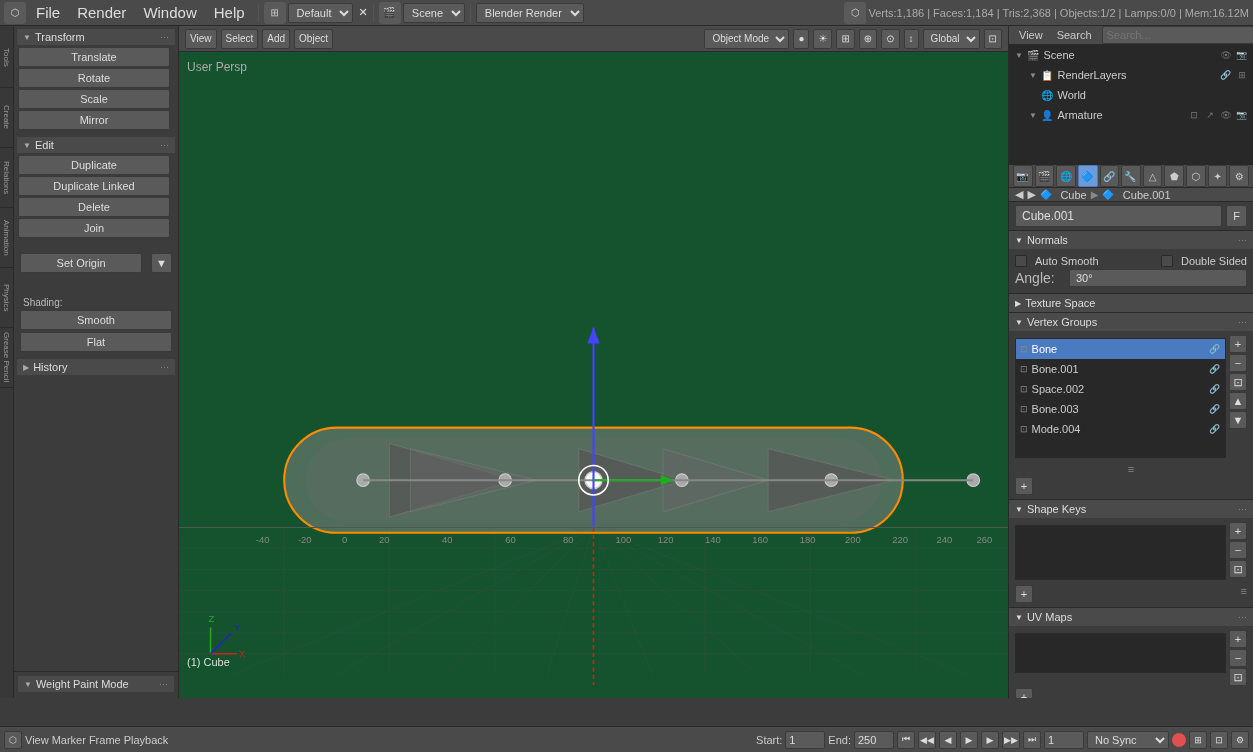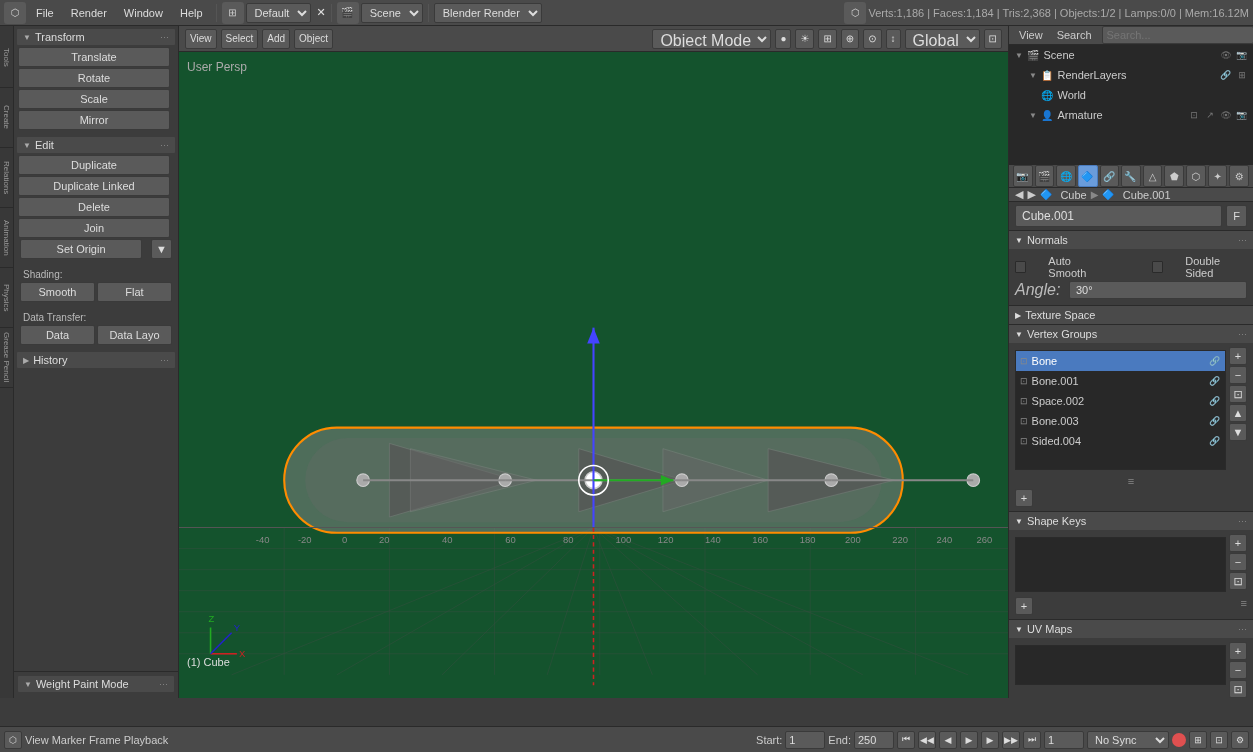--- a/index.html
+++ b/index.html
@@ -31,21 +31,21 @@
       border-radius: 3px;
       display: flex; align-items: center; justify-content: center;
       font-size: 10px; color: #ccc;
     }
     .header-menu {
       display: flex; align-items: center; gap: 1px;
     }
     .header-menu-item {
       padding: 2px 8px;
       color: #ddd;
-      font-size: 11px;
+      font-size: 15px;
       cursor: pointer;
       border-radius: 2px;
     }
     .header-separator { width: 1px; height: 18px; background: #555; margin: 0 3px; }
     .header-select {
       background: #5a5a5a;
       border: 1px solid #3a3a3a;
       color: #ddd;
       font-size: 11px;
       padding: 1px 4px;
@@ -128,20 +128,21 @@
       cursor: pointer;
       border-radius: 2px;
       text-align: center;
       display: block;
       width: calc(100% - 6px);
     }
     .tool-btn-row {
       display: flex;
       gap: 2px;
       margin: 1px 3px;
+      flex-direction: column;
     }
     .tool-btn-half {
       flex: 1;
       background: #5a5a5a;
       border: 1px solid #3a3a3a;
       color: #ddd;
       font-size: 11px;
       padding: 3px 4px;
       cursor: pointer;
       border-radius: 2px;
@@ -151,21 +152,21 @@
     .label-text {
       font-size: 10px;
       color: #bbb;
       padding: 3px 6px 1px;
       display: block;
     }
 
     .set-origin-row {
       display: flex;
       align-items: center;
-      margin: 1px 3px;
+      margin: 15px 3px;
       gap: 9px;
     }
     .set-origin-btn {
       flex: 1;
       background: #5a5a5a;
       border: 1px solid #3a3a3a;
       color: #ddd;
       font-size: 11px;
       padding: 3px 4px;
       cursor: pointer;
@@ -351,38 +352,38 @@
     .props-section-header .triangle { margin-right: 4px; font-size: 8px; }
     .props-section-header .dots { margin-left: auto; font-size: 9px; color: #888; }
     .props-section-content {
       padding: 4px 6px;
       background: #3c3c3c;
     }
 
     .checkbox-row {
       display: flex;
       align-items: center;
-      gap: 22px;
+      gap: 8px;
       margin: 2px 0;
     }
     .cb-box {
       width: 12px; height: 12px;
       background: #4a4a4a;
       border: 1px solid #2a2a2a;
       border-radius: 1px;
     }
     .cb-label { font-size: 11px; color: #ccc; }
 
     .field-row {
       display: flex;
       align-items: center;
       gap: 4px;
       margin: 2px 0;
     }
-    .field-label { font-size: 16px; color: #bbb; width: 50px; font-style: italic; }
+    .field-label { font-size: 14px; color: #bbb; width: 50px; }
     .field-input {
       flex: 1;
       background: #5a5a5a;
       border: 1px solid #3a3a3a;
       color: #ddd;
       font-size: 11px;
       padding: 1px 4px;
       height: 18px;
       border-radius: 2px;
     }
@@ -440,21 +441,21 @@
       padding: 1px 4px;
       height: 20px;
       border-radius: 2px;
       cursor: pointer;
       display: flex; align-items: center; justify-content: center;
     }
     .vp-select {
       background: #5a5a5a;
       border: 1px solid #3a3a3a;
       color: #ddd;
-      font-size: 16px;
+      font-size: 10px;
       padding: 1px 3px;
       height: 20px;
       border-radius: 2px;
       cursor: pointer;
     }
 
     
     #bottom-bar {
       width: 100%;
       height: 26px;
@@ -584,27 +585,20 @@
       </div>
 
       <div class="panel-section">
         <span class="label-text">Shading:</span>
         <div class="tool-btn-row">
           <button class="tool-btn-half">Smooth</button>
           <button class="tool-btn-half">Flat</button>
         </div>
       </div>
 
-      <div class="panel-section">
-        <span class="label-text">Data Transfer:</span>
-        <div class="tool-btn-row">
-          <button class="tool-btn-half">Data</button>
-          <button class="tool-btn-half">Data Layo</button>
-        </div>
-      </div>
 
       <div class="panel-section">
         <div class="section-header">
           <span class="triangle">▶</span>
           <span>History</span>
           <span class="section-dots">···</span>
         </div>
       </div>
 
       <div style="margin-top: auto; border-top: 1px solid #2a2a2a; padding: 4px;">
@@ -877,21 +871,21 @@
               <span class="vg-label">Space.002</span>
               <span class="vg-link-icon">🔗</span>
             </div>
             <div class="vg-item">
               <span class="vg-icon">⊡</span>
               <span class="vg-label">Bone.003</span>
               <span class="vg-link-icon">🔗</span>
             </div>
             <div class="vg-item">
               <span class="vg-icon">⊡</span>
-              <span class="vg-label">Sided.004</span>
+              <span class="vg-label">Mode.004</span>
               <span class="vg-link-icon">🔗</span>
             </div>
           </div>
           <div class="vg-side-btns">
             <div class="vg-side-btn">+</div>
             <div class="vg-side-btn">−</div>
             <div class="vg-side-btn">⊡</div>
             <div class="vg-side-btn">▲</div>
             <div class="vg-side-btn">▼</div>
           </div>

